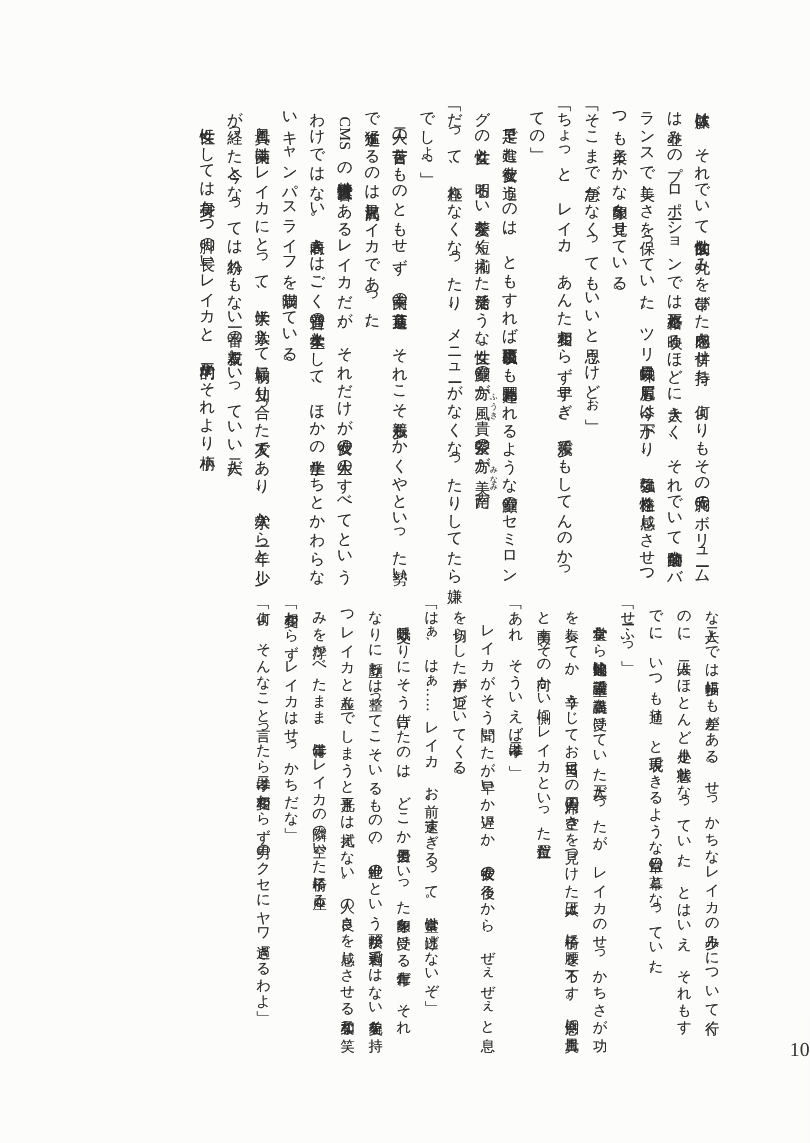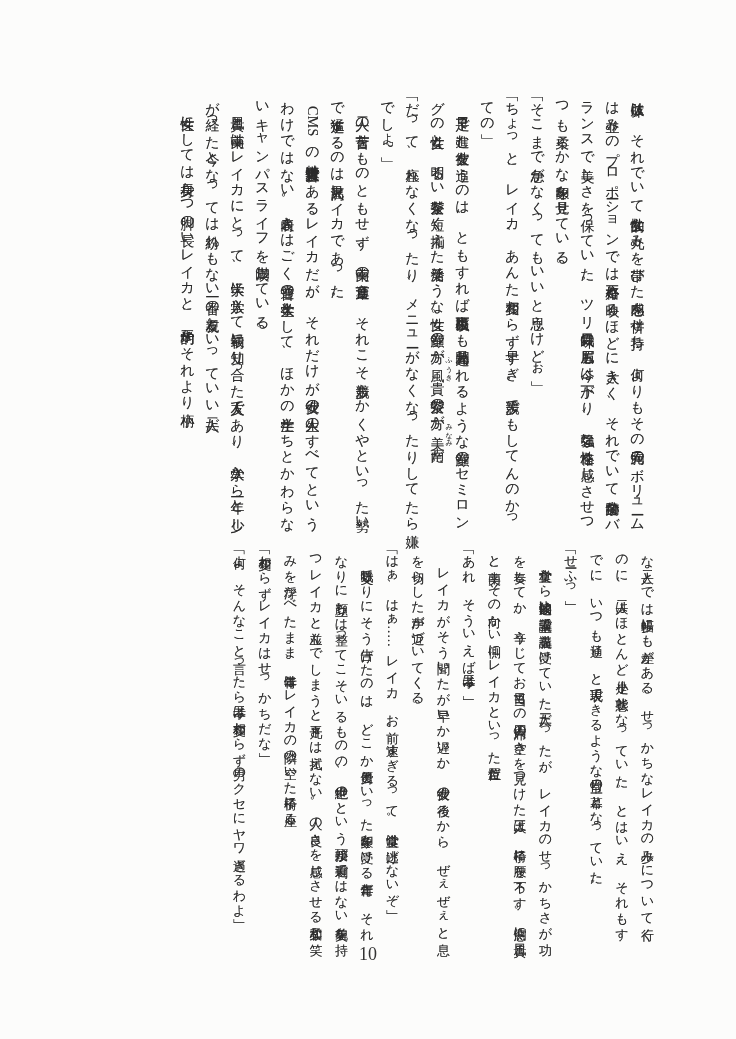--- a/index.html
+++ b/index.html
@@ -51,21 +51,21 @@
   ruby rt {
     font-size: 7px;
     letter-spacing: 0;
     color: #3a3a3a;
   }
   .page-number {
     position: absolute;
     top: 944px;
     left: 0;
     width: 736px;
-    text-align: center;
+    text-align: right;
     font-family: "Liberation Serif", "DejaVu Serif", serif;
     font-size: 18px;
     color: #333333;
   }
 </style>
 </head>
 <body>
 
 <div class="page">
   <div class="vblock top-block">

